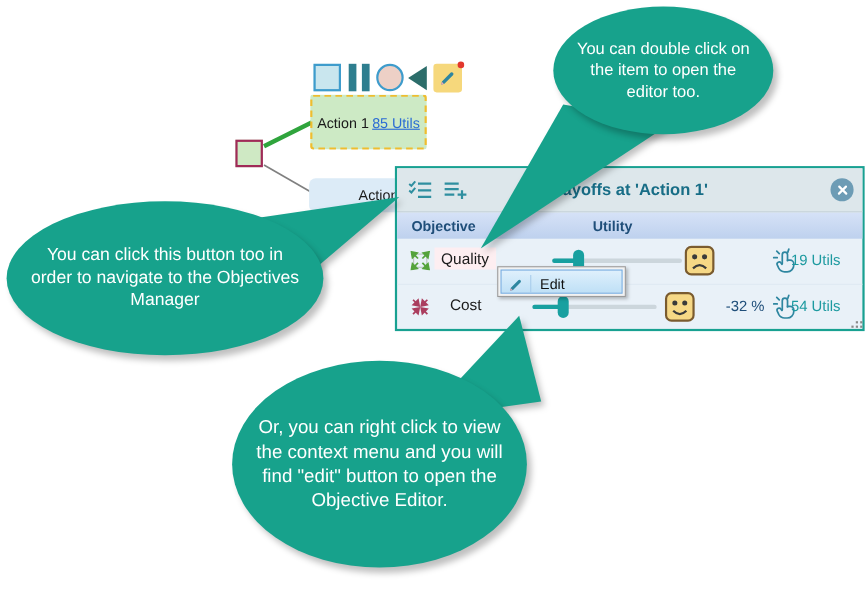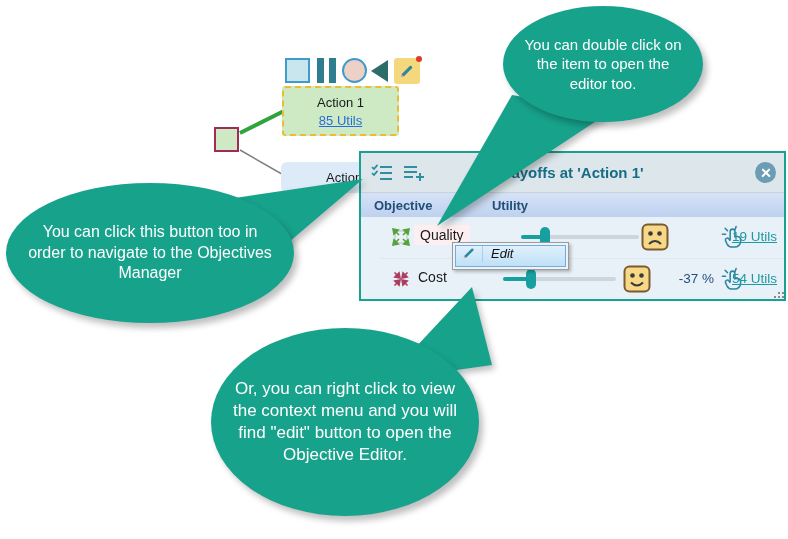--- a/index.html
+++ b/index.html
@@ -10,69 +10,69 @@
   .connectors{position:absolute;left:0;top:0;z-index:0;}
   .palette-icon{position:absolute;z-index:2;}
   .icon-square{left:285px;top:58px;width:25px;height:25px;background:#c9e6ee;border:2px solid #3e9ccc;}
   .icon-bars{left:317px;top:58px;width:19px;height:25px;display:flex;justify-content:space-between;}
   .icon-bars div{width:7px;height:25px;background:#2e7e8f;}
   .icon-circle{left:342px;top:58px;width:25px;height:25px;background:#edd0c6;border:2px solid #3e9ccc;border-radius:50%;}
   .icon-triangle{left:371px;top:60px;width:0;height:0;border-top:11px solid transparent;border-bottom:11px solid transparent;border-right:17px solid #2c6d6a;}
   .icon-note{left:394px;top:58px;width:26px;height:26px;background:#f6d87c;border-radius:3px;display:flex;align-items:center;justify-content:center;}
   .icon-note .dot{position:absolute;right:-2px;top:-2px;width:6px;height:6px;background:#e2372d;border-radius:50%;}
 
-  .node-action1{position:absolute;left:282px;top:86px;width:117px;height:50px;z-index:2;background:#cdeac5;border:2px dashed #eebd2f;border-radius:3px;display:flex;flex-direction:column;align-items:center;justify-content:center;gap:3px;}
+  .node-action1{position:absolute;left:282px;top:86px;width:106px;height:50px;z-index:2;background:#cdeac5;border:2px dashed #eebd2f;border-radius:3px;display:flex;flex-direction:row;align-items:center;justify-content:center;gap:3px;}
   .node-action1 .lbl{font-size:13px;color:#1a1a1a;}
   .node-action1 .utils{font-size:13px;color:#2b6cd4;text-decoration:underline;cursor:pointer;}
   .node-square{position:absolute;left:214px;top:127px;width:25px;height:25px;z-index:2;background:#cfe9c4;border:2px solid #a02a58;}
   .node-action2{position:absolute;left:281px;top:162px;width:92px;height:31px;z-index:1;background:#dcebf7;border-radius:6px;display:flex;align-items:center;justify-content:flex-end;}
   .node-action2 .lbl{font-size:13px;color:#1a1a1a;}
 
   
   .dialog{position:absolute;left:359px;top:151px;width:427px;height:150px;z-index:3;background:#e9f1f8;border:2px solid #18a191;}
   .dlg-header{position:relative;height:40px;background:#dde7eb;border-bottom:1px solid #c6d3da;display:flex;align-items:center;}
   .dlg-title{position:absolute;left:0;right:0;text-align:center;font-size:15px;font-weight:bold;color:#176d86;pointer-events:none;}
   .hdr-btn{position:absolute;top:9px;width:24px;height:22px;cursor:pointer;display:flex;align-items:center;justify-content:center;}
   .btn-objectives{left:9px;}
   .btn-add{left:42px;}
   .btn-close{position:absolute;right:8px;top:9px;width:21px;height:21px;border-radius:50%;background:#6d9cb5;cursor:pointer;}
   .btn-close span{position:absolute;left:50%;top:50%;width:11px;height:2.4px;background:#fff;border-radius:1px;}
   .btn-close span:first-child{transform:translate(-50%,-50%) rotate(45deg);}
   .btn-close span:last-child{transform:translate(-50%,-50%) rotate(-45deg);}
 
-  .dlg-colhdr{height:24px;display:flex;align-items:center;background:linear-gradient(#d6e2f7,#bed1ee);color:#1f4e79;font-size:13px;font-weight:bold;}
+  .dlg-colhdr{height:24px;display:flex;align-items:center;background:linear-gradient(#d6e2f7,#bed1ee);color:#1f4e79;font-size:13px;font-weight:bold;gap:36px;}
   .col-objective{width:120px;padding-left:13px;}
   .col-value{flex:1;text-align:center;}
-  .col-utility{width:78px;text-align:center;padding-right:20px;}
-
-  .payoff-row{position:relative;height:41px;margin-left:19px;}
+  .col-utility{width:78px;text-align:right;padding-right:20px;}
+
+  .payoff-row{position:relative;height:41px;}
   .payoff-row + .payoff-row{border-top:1px solid #dfe9f2;}
   .row-icon{position:absolute;left:12px;top:11px;width:18px;height:18px;}
-  .row-label{position:absolute;left:38px;top:10px;font-size:14px;color:#1a1a1a;}
+  .row-label{position:absolute;left:48px;top:10px;font-size:14px;color:#1a1a1a;}
   .row-label.hl{left:34px;top:8px;background:#fdeef1;padding:2px 6px;}
   .slider{position:absolute;height:4px;background:#ccd6dc;border-radius:2px;cursor:pointer;}
   .row-0 .slider{left:141px;top:18px;width:118px;}
   .row-1 .slider{left:123px;top:18px;width:113px;}
   .slider .fill{position:absolute;left:0;top:0;height:4px;background:#18a0a0;border-radius:2px;}
   .slider .handle{position:absolute;top:-8px;width:10px;height:20px;background:#18a0a0;border-radius:5px;cursor:grab;}
   .face{position:absolute;top:6px;width:28px;height:28px;}
   .row-0 .face{left:261px;}
   .row-1 .face{left:243px;}
   .face .mouth{display:none;}
   .face.sad .mouth-sad{display:block;}
   .face.happy .mouth-happy{display:block;}
   .row-value{position:absolute;left:286px;top:12px;width:48px;text-align:right;font-size:13.5px;color:#1f4e79;}
   .hand{position:absolute;left:341px;top:7px;width:22px;height:26px;cursor:pointer;}
-  .row-utils{position:absolute;right:7px;top:12px;font-size:13.5px;color:#1d9aa0;text-decoration:underline;cursor:pointer;}
+  .row-utils{position:absolute;right:20px;top:12px;font-size:13.5px;color:#1d9aa0;cursor:pointer;}
   .grip{position:absolute;right:4px;bottom:5px;width:2px;height:2px;background:#8a8a8a;box-shadow:0 4px 0 #8a8a8a,-4px 4px 0 #8a8a8a,4px 4px 0 0 rgba(0,0,0,0);}
   .grip::after{content:"";position:absolute;left:4px;top:0px;width:2px;height:2px;background:#8a8a8a;box-shadow:0 4px 0 #8a8a8a;}
 
   
   .ctx-menu{position:absolute;left:452px;top:242px;width:117px;height:28px;z-index:4;background:#f2f2f2;border:1px solid #9b9b9b;box-shadow:2px 2px 3px rgba(0,0,0,.25);padding:2px;}
-  .ctx-item{height:100%;background:linear-gradient(#dff0fc,#bfe0f6);border:1px solid #70ace4;display:flex;align-items:flex-start;cursor:pointer;font-style:italic;}
+  .ctx-item{height:100%;background:linear-gradient(#dff0fc,#bfe0f6);border:1px solid #70ace4;display:flex;align-items:flex-end;cursor:pointer;}
   .ctx-item .sep{width:1px;height:16px;background:#a9cdec;margin:0 8px 0 6px;}
   .ctx-item .txt{font-size:13px;color:#111;}
 
   
   .tails{position:absolute;left:0;top:0;z-index:5;pointer-events:none;filter:drop-shadow(3px 4px 3px rgba(0,0,0,.25));}
   .bubble{position:absolute;z-index:6;background:#17a28c;border-radius:50%;display:flex;align-items:center;justify-content:center;text-align:center;color:#fff;box-shadow:4px 5px 6px rgba(0,0,0,.25);}
   .bubble-top{left:503px;top:6px;width:200px;height:116px;font-size:15px;line-height:1.3;padding:0 14px;}
   .bubble-left{left:6px;top:183px;width:288px;height:140px;font-size:16px;line-height:1.3;padding:0 22px;}
   .bubble-bottom{left:211px;top:328px;width:268px;height:188px;font-size:17px;line-height:1.3;padding:0 18px;}
 </style>
@@ -203,21 +203,21 @@
         <div class="fill" style="width: 25%;"></div>
         <div class="handle" style="left: calc(25% - 5px);"></div>
       </div>
       <svg class="face happy" viewBox="0 0 28 28">
         <rect x="1.5" y="1.5" width="25" height="25" rx="5" fill="#f6d886" stroke="#7a5b2f" stroke-width="2"></rect>
         <circle cx="9.5" cy="10.5" r="2.3" fill="#3a3a3a"></circle>
           <circle cx="18.5" cy="10.5" r="2.3" fill="#3a3a3a"></circle>
         <path class="mouth mouth-sad" d="M8 21 Q14 15 20 21" stroke="#3a3a3a" stroke-width="2" fill="none"></path>
         <path class="mouth mouth-happy" d="M8 17.5 Q14 23.5 20 17.5" stroke="#3a3a3a" stroke-width="2" fill="none"></path>
       </svg>
-      <div class="row-value">-37 %</div>
+      <div class="row-value">-32 %</div>
       <svg class="hand" viewBox="0 0 24 28">
         <g stroke="#2e86a0" stroke-width="1.7" fill="none" stroke-linecap="round">
           <path d="M10 17 V8 a2.6 2.6 0 0 1 5.2 0 V14"></path>
           <path d="M15.2 13.5 h2.6 a3.6 3.6 0 0 1 3.6 3.6 v1.4 a6.5 6.5 0 0 1 -6.5 6.5 h-2.6 a6.5 6.5 0 0 1 -5.8 -3.6 l-1.6 -3.4 a2.1 2.1 0 0 1 3.7 -1.9 l1 1.4"></path>
           <path d="M4.5 4.5 L7 7"></path>
             <path d="M16.5 2.5 L15.5 5.5"></path>
             <path d="M1.5 11 H5"></path>
         </g>
       </svg>
       <div class="row-utils">54 Utils</div>

